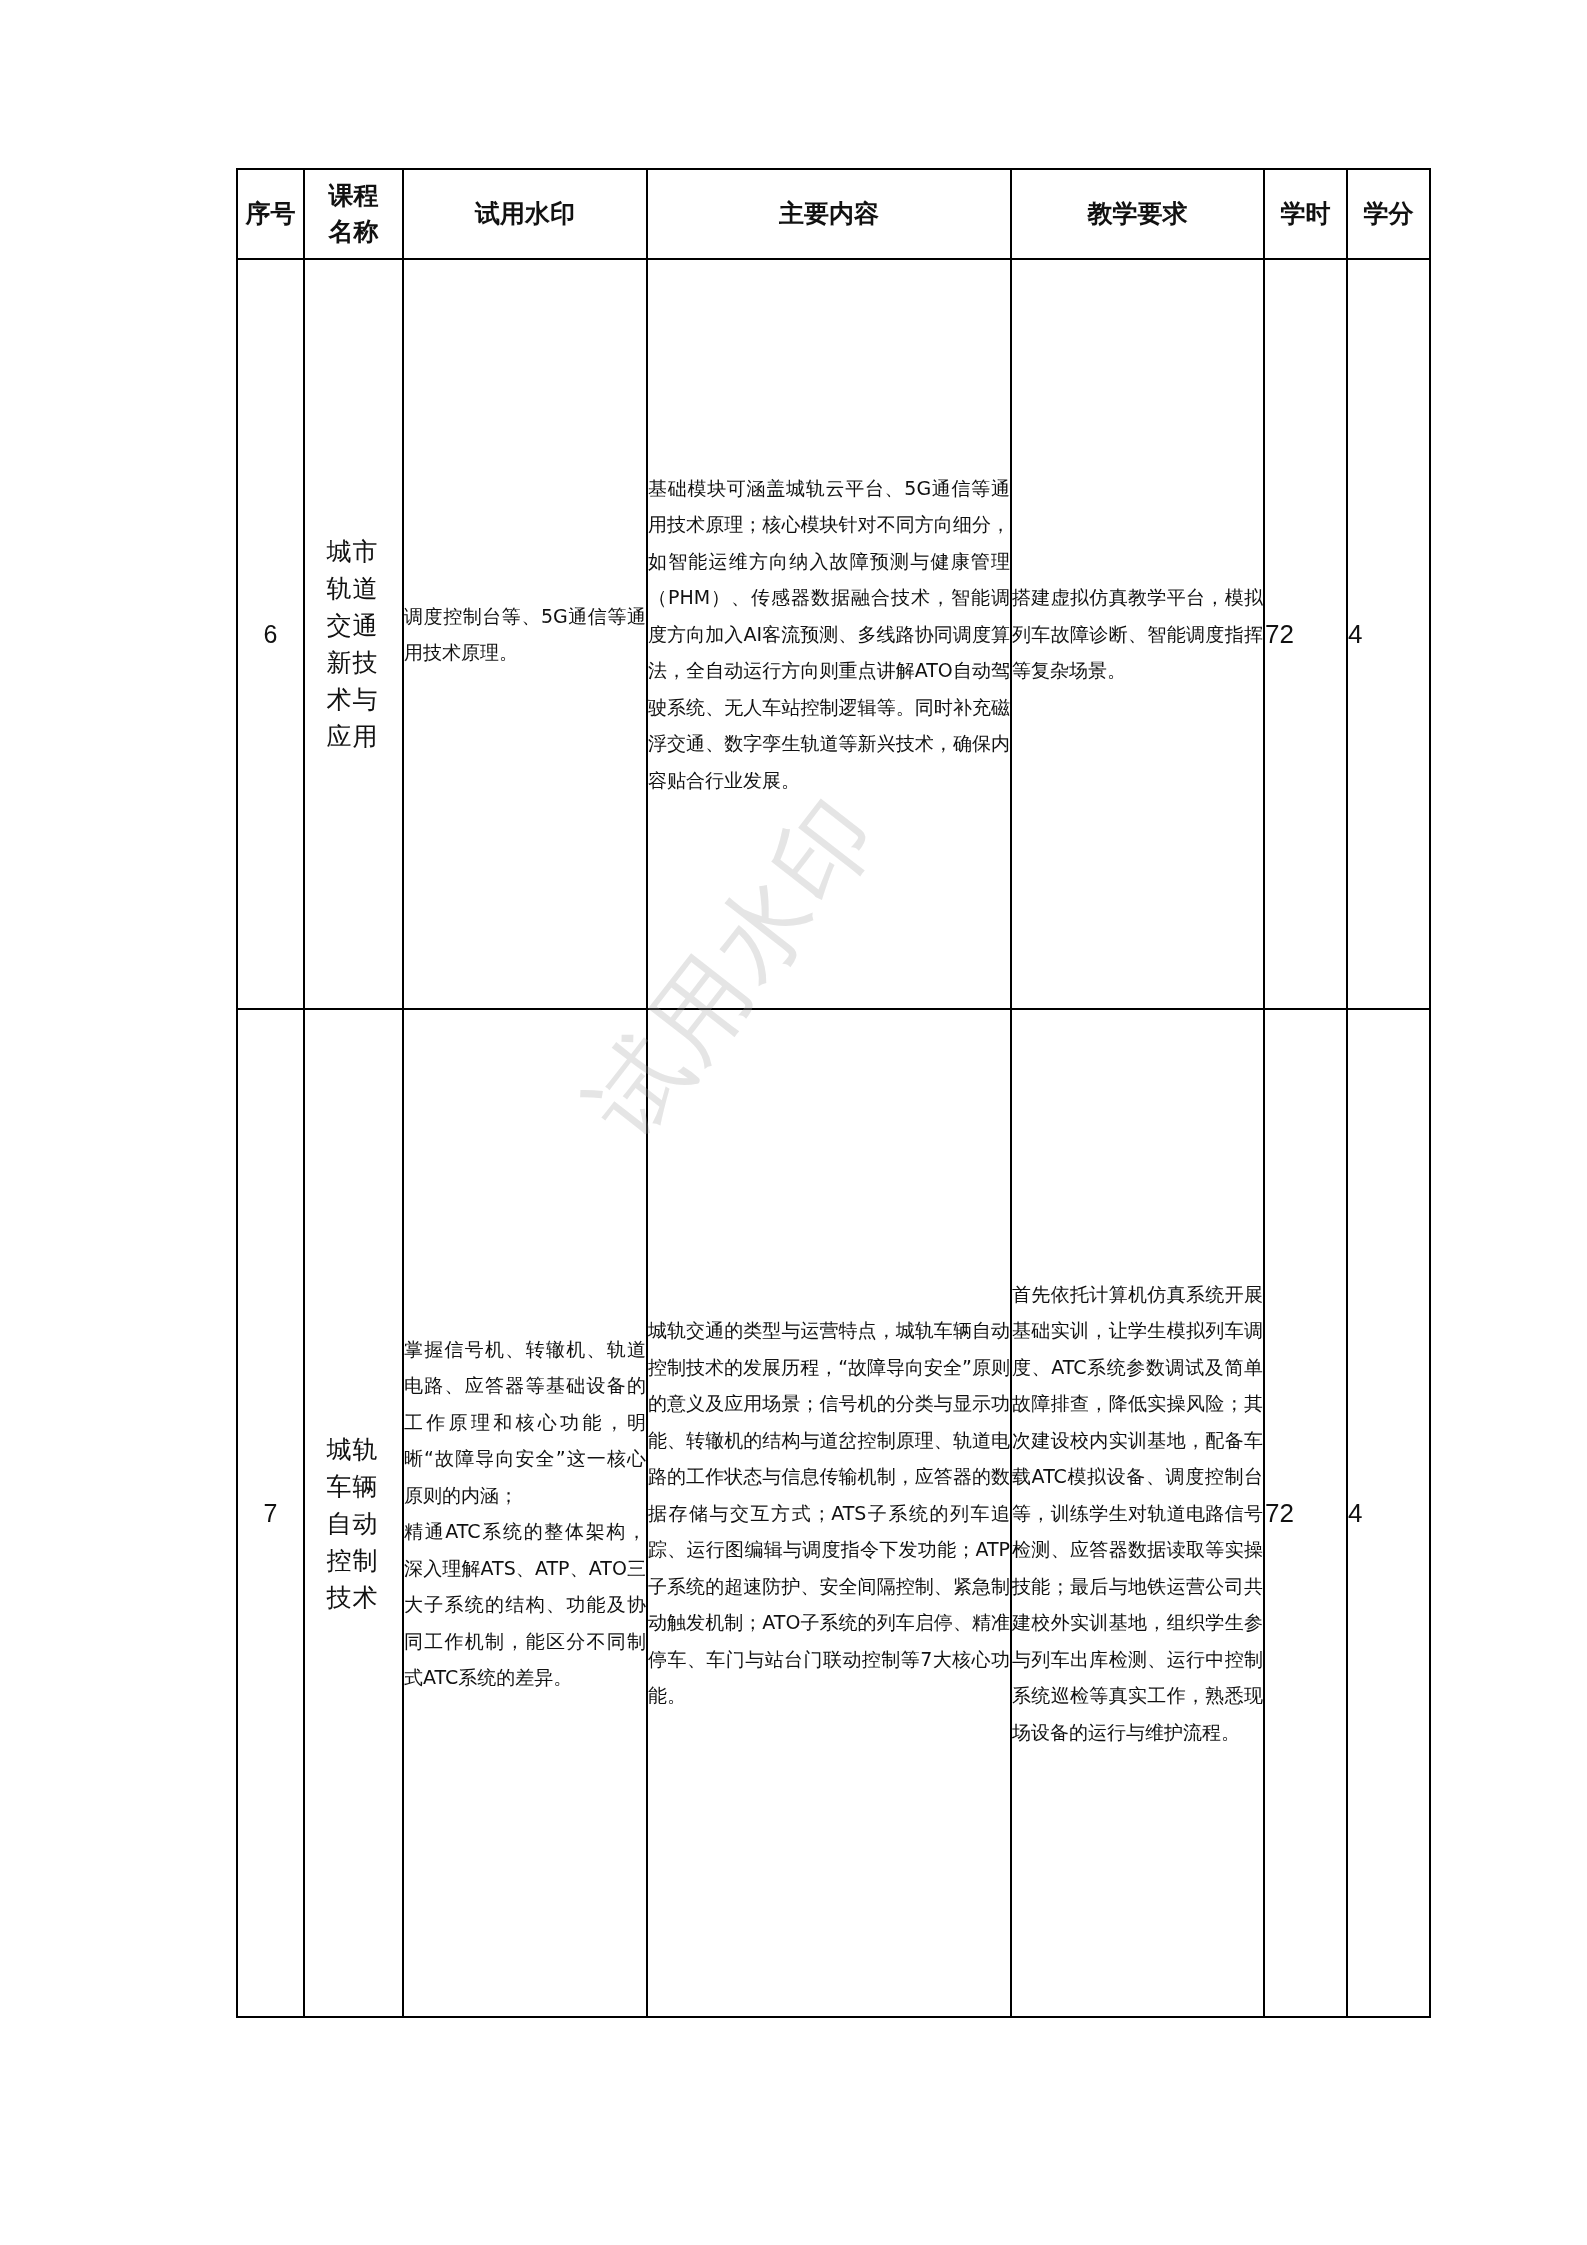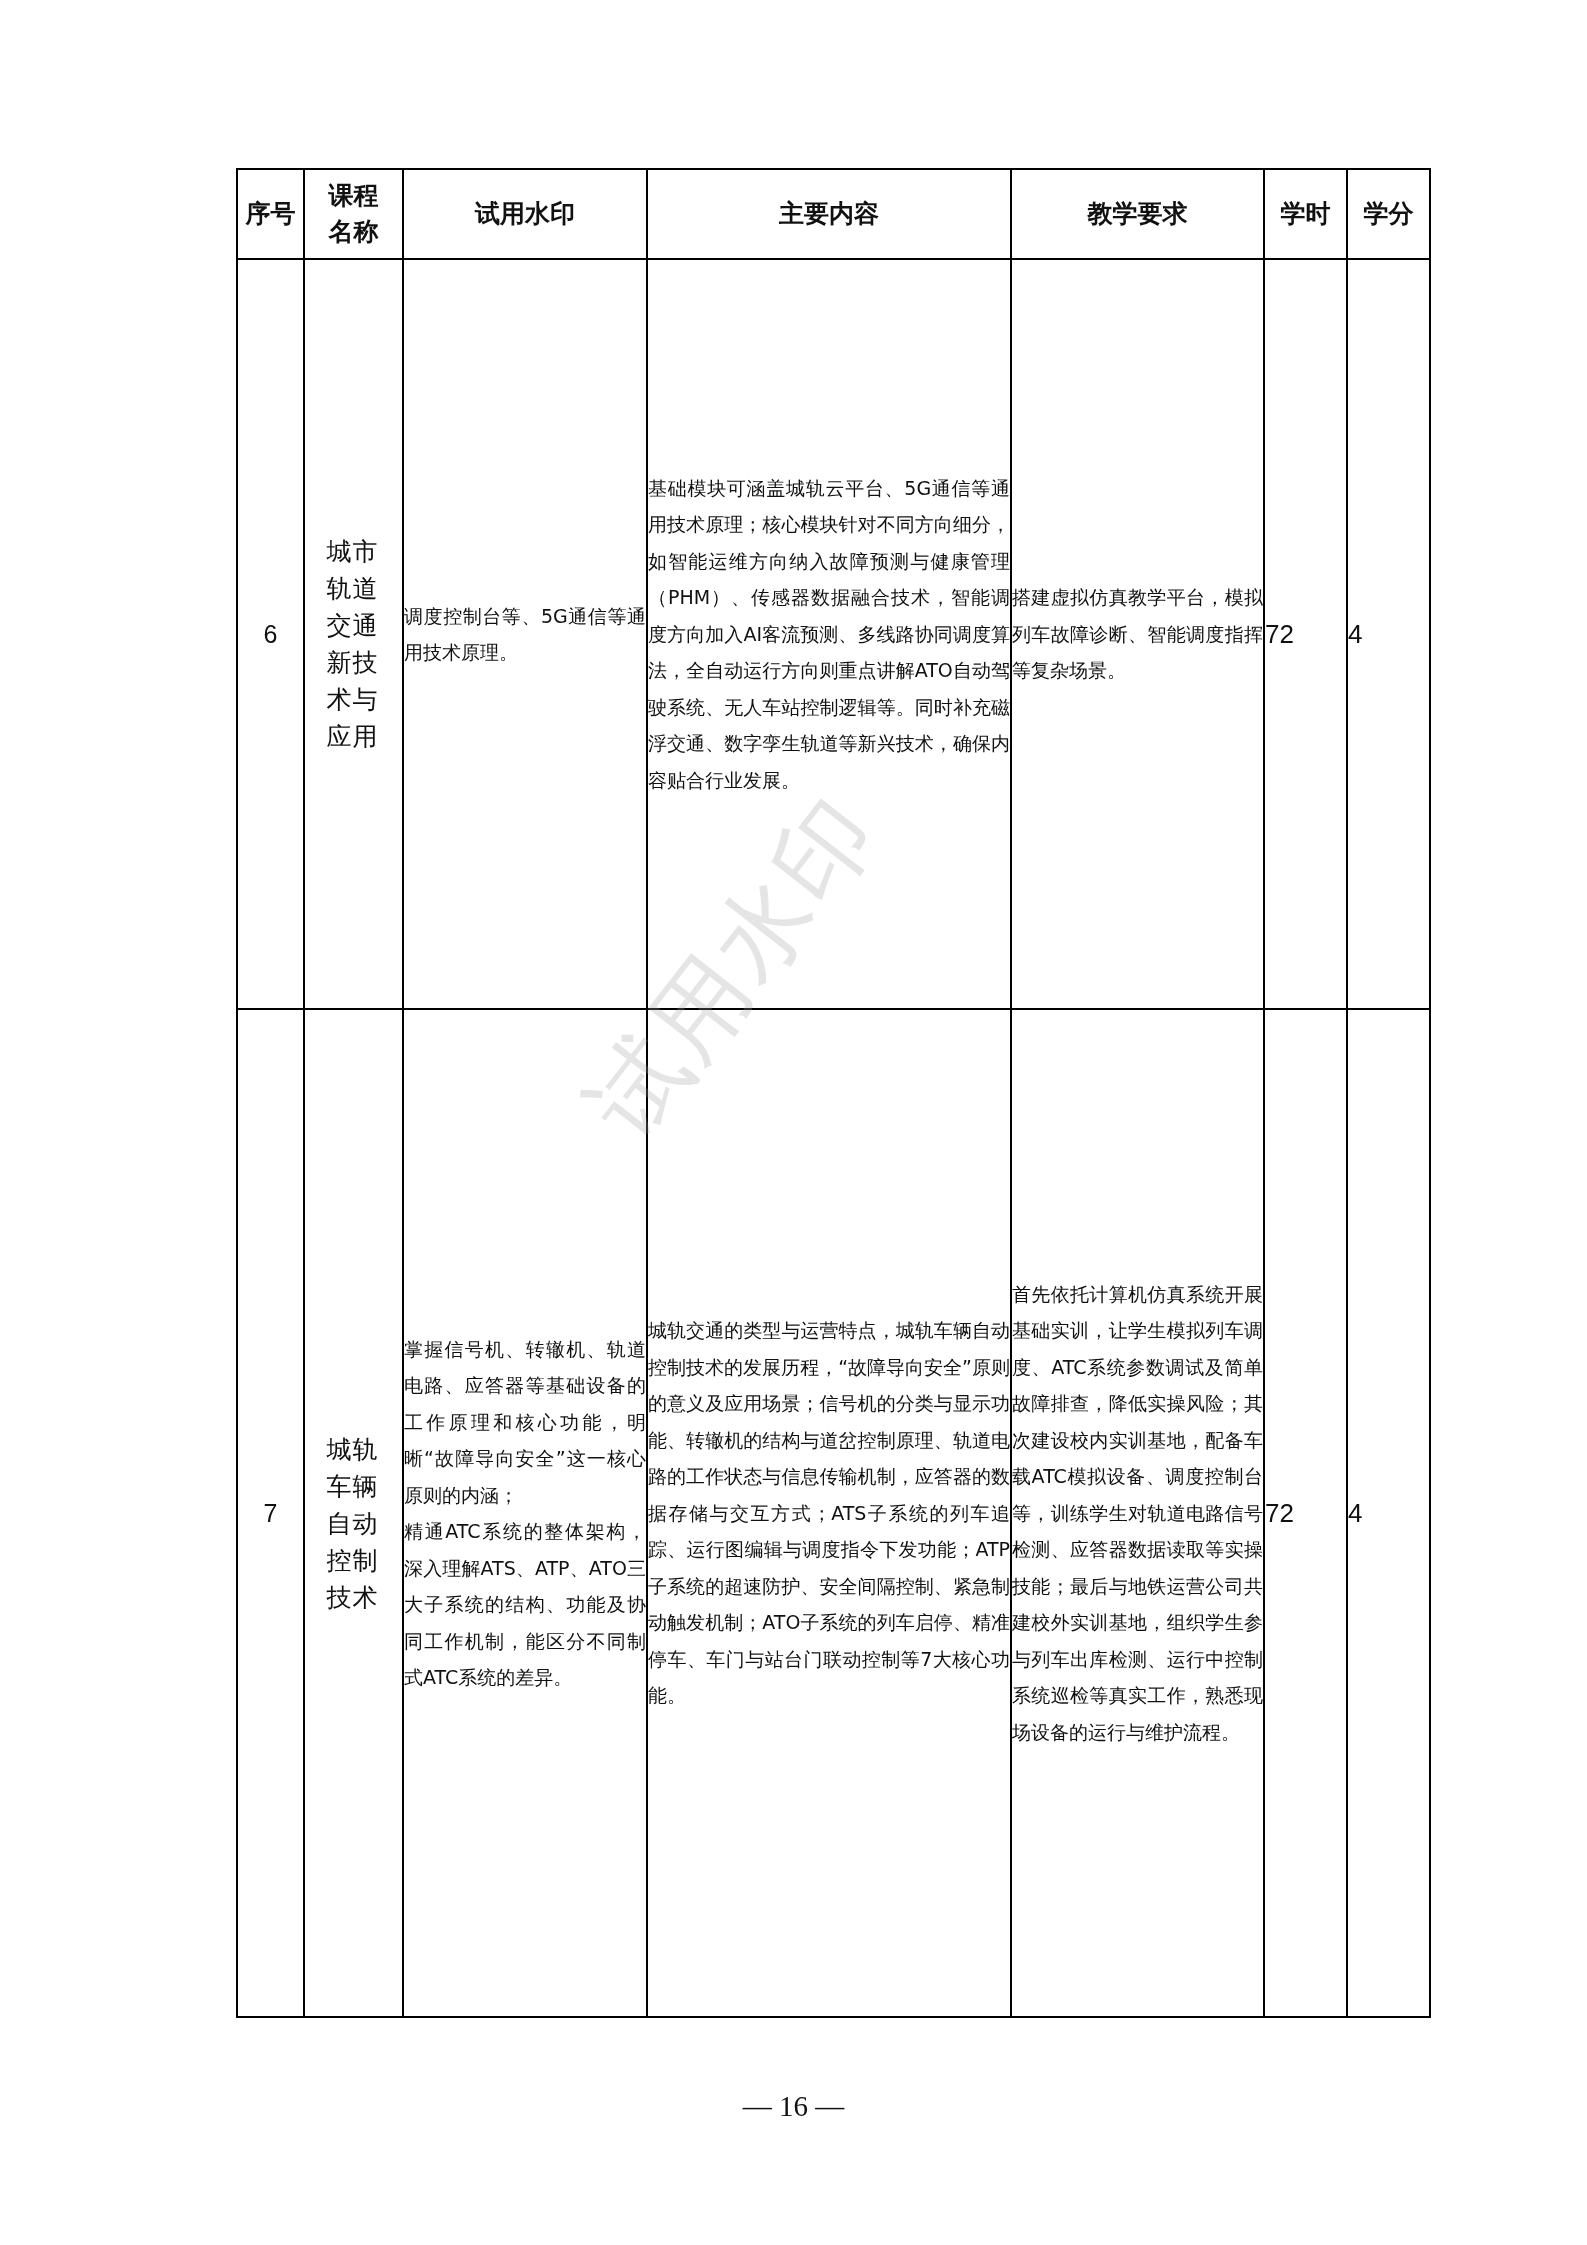--- a/index.html
+++ b/index.html
@@ -159,15 +159,14 @@
             <span class="para">首先依托计算机仿真系统开展基础实训，让学生模拟列车调度、ATC系统参数调试及简单故障排查，降低实操风险；其次建设校内实训基地，配备车载ATC模拟设备、调度控制台等，训练学生对轨道电路信号检测、应答器数据读取等实操技能；最后与地铁运营公司共建校外实训基地，组织学生参与列车出库检测、运行中控制系统巡检等真实工作，熟悉现场设备的运行与维护流程。</span>
           </td>
         <td class="stat-cell">72</td>
         <td class="stat-cell">4</td>
       </tr>
     </tbody>
   </table>
 
   <div class="watermark">试用水印</div>
 
-  <div class="page-number">— 16 —</div>
 
 </div>
 
 </body></html>

